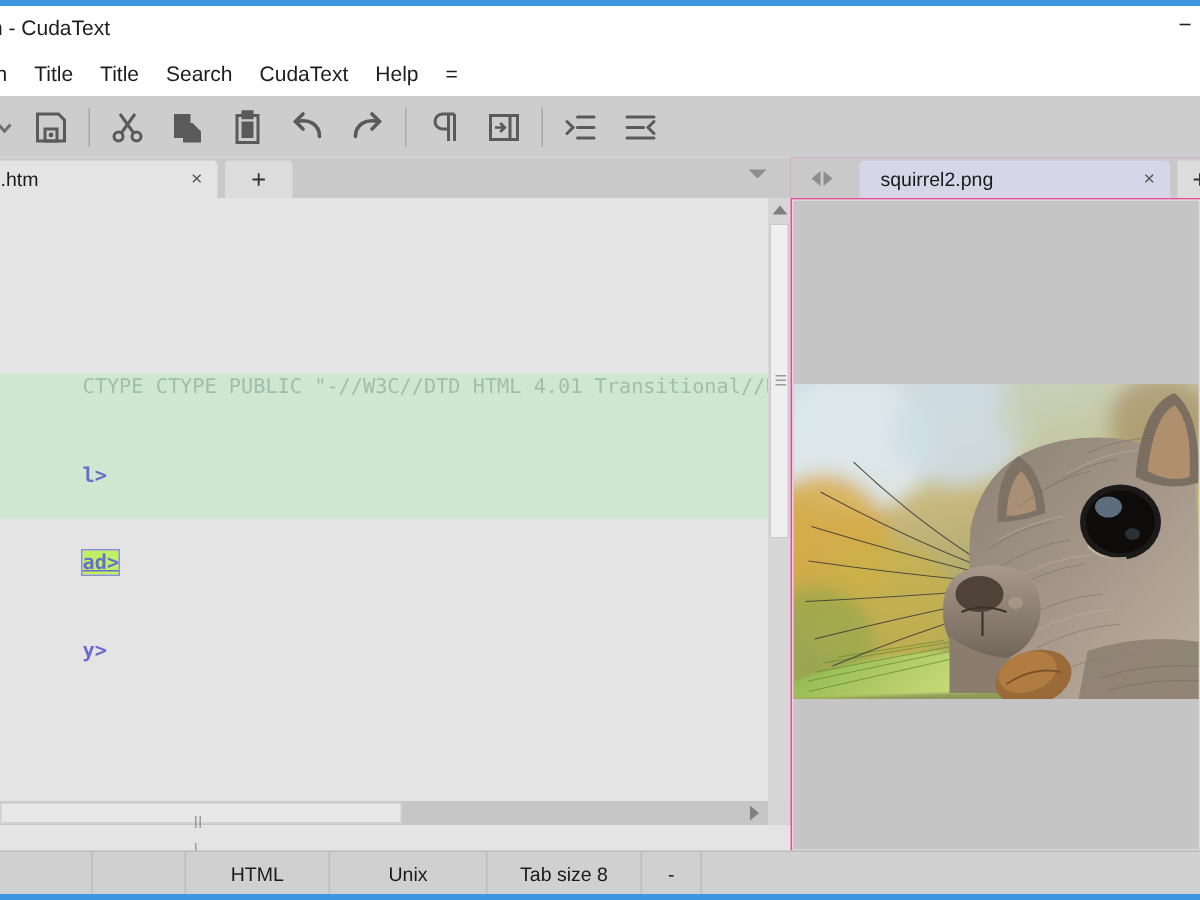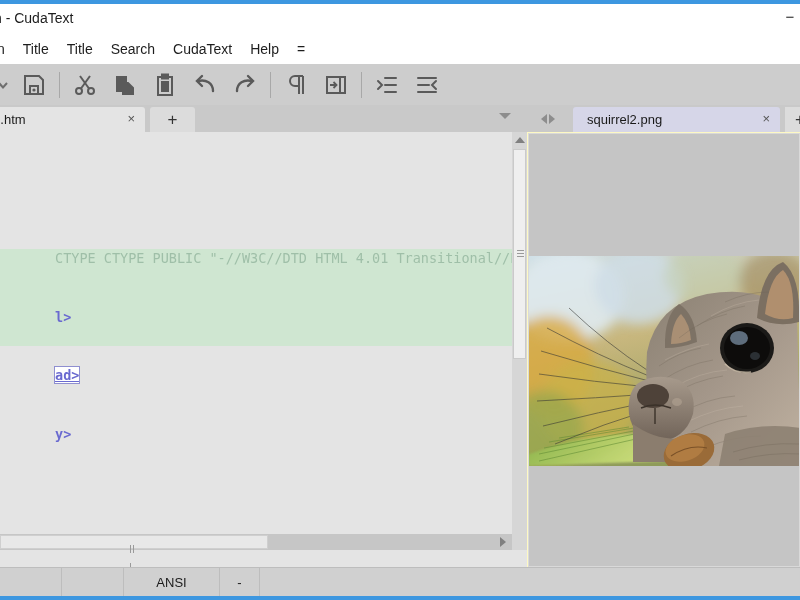--- a/index.html
+++ b/index.html
@@ -96,21 +96,21 @@
     font-family: "DejaVu Sans Mono", monospace;
     font-size: 13.5px; line-height: 19.5px;
     white-space: pre;
   }
   .code-line { position: relative; height: 19.5px; padding-left: 0; }
   .t-doctype { color: #9fbfa8; }
   .t-tag     { color: #6a6ad0; font-weight: bold; }
   .t-plain   { color: #2b2b2b; }
   .t-h2      { color: #5555cc; font-weight: bold; }
   .bracket-box {
-    outline: 1.5px solid #8f8fd0; background: #ffffff; text-decoration: underline;
+    outline: 1.5px solid #8f8fd0; background: #bef264; text-decoration: underline;
   }
 
   .sel-block {
     position: absolute; left: 0; top: 0; width: 512px; background: #cfe6d1;
   }
 
   
   .vscroll {
     position: absolute; top: 27px; right: 0; width: 15px; height: 418px;
     background: #d6d6d6;
@@ -157,21 +157,21 @@
   .tri-rt { width: 0; height: 0; border-top: 5px solid transparent;
             border-bottom: 5px solid transparent; border-left: 6px solid #808080; }
   .corner-box {
     position: absolute; right: 0; bottom: 17px; width: 15px; height: 16px;
     background: #d6d6d6;
   }
 
   
   .viewer-pane {
     position: absolute; top: 105px; left: 527px; width: 273px; height: 462px;
-    background: #fef9c3;
+    background: #ec4899;
   }
   .viewer-tabbar {
     position: absolute; top: 0; left: 0; width: 273px; height: 27px;
     background: #c9c9c9;
   }
   .splitter-arrows {
     position: absolute; left: 14px; top: 7px; width: 22px; height: 13px;
     display: flex; align-items: center; gap: 2px;
   }
   .sa-l { width: 0; height: 0; border-top: 5px solid transparent;
@@ -529,19 +529,21 @@
               <path d="M210 204 Q240 196 272 198"></path>
           </g>
         </svg>
       </div>
     </div>
   </div>
 
   <div class="statusbar">
     <div class="sb-cell" style="width:62px;"></div>
     <div class="sb-cell" style="width:62px;"></div>
-    <div class="sb-cell" style="width:96px;">ANSI</div>
+    <div class="sb-cell" style="width:96px;">HTML</div>
+    <div class="sb-cell" style="width:105px;">Unix</div>
+    <div class="sb-cell" style="width:103px;">Tab size 8</div>
     <div class="sb-cell" style="width:40px;">-</div>
     <div class="sb-cell" style="width:222px;border-right:none;"></div>
   </div>
   <div class="statusbar-bottom"></div>
 
 </div>
 
 </body></html>

